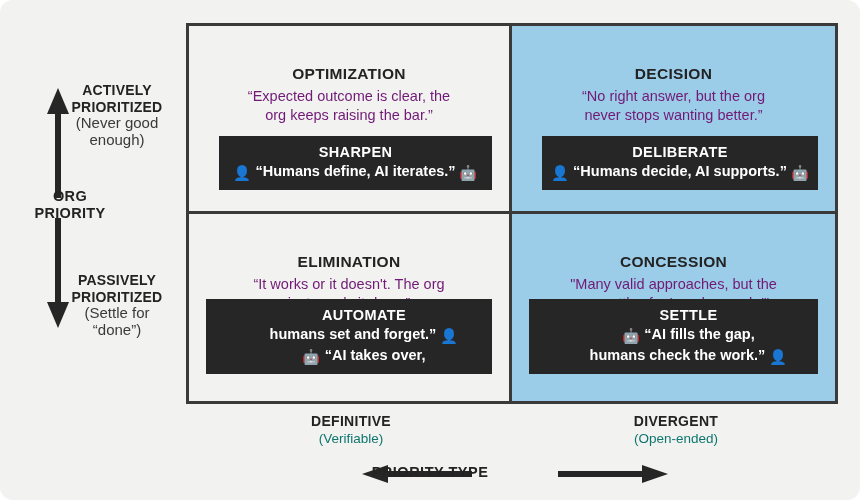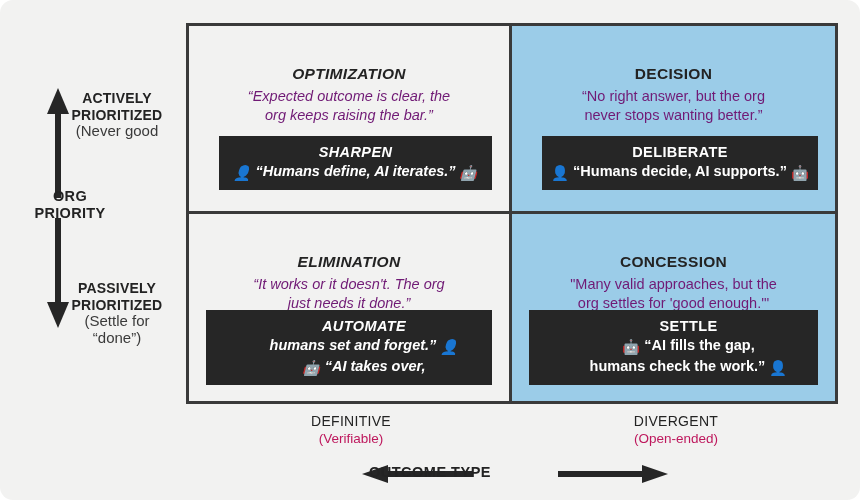--- a/index.html
+++ b/index.html
@@ -36,21 +36,21 @@
   .quad {
     position: relative;
     box-sizing: border-box;
     display: flex;
     flex-direction: column;
     align-items: center;
     overflow: hidden;
   }
   .quad.light { background: #f2f2f1; }
   .quad.blue  { background: #9bcce8; }
-  .quad.br { border-right: 3px solid #3a3a3a; font-style: italic; }
+  .quad.br { border-right: 3px solid #3a3a3a; }
   .quad.bb { border-bottom: 3px solid #3a3a3a; }
 
   .quad-title {
     font-size: 15.5px;
     font-weight: bold;
     letter-spacing: .3px;
     text-align: center;
     color: #232323;
     margin-top: 39px;
   }
@@ -68,21 +68,21 @@
     position: absolute;
     left: 17px;
     right: 17px;
     background: #262626;
     color: #ffffff;
     text-align: center;
     padding: 7px 4px 8px;
     box-sizing: border-box;
   }
   .banner.one-line { top: 110px; margin-left: 13px; }
-  .banner.two-line { top: 96px; padding-left: 34px; }
+  .banner.two-line { top: 85px; padding-left: 34px; }
   .banner-title {
     font-size: 14.5px;
     font-weight: bold;
     letter-spacing: .4px;
     line-height: 18px;
   }
   .banner-quote {
     font-size: 14.5px;
     font-weight: bold;
     line-height: 18px;
@@ -105,21 +105,20 @@
     font-size: 14.5px;
     font-weight: bold;
     line-height: 17px;
     letter-spacing: .3px;
     color: #232323;
   }
   .pole-label {
     position: absolute;
     width: 126px;
     text-align: center;
-    margin-top: 8px;
   }
   .pole-main {
     font-size: 14px;
     font-weight: bold;
     line-height: 16.5px;
     letter-spacing: .2px;
     color: #232323;
   }
   .pole-sub {
     font-size: 15px;
@@ -128,29 +127,29 @@
   }
 
   
   .x-pole {
     position: absolute;
     width: 220px;
     text-align: center;
   }
   .x-main {
     font-size: 14px;
-    font-weight: normal;
+    font-weight: bold;
     letter-spacing: .3px;
     line-height: 17px;
     color: #232323;
   }
   .x-sub {
     font-size: 13.5px;
     line-height: 17px;
-    color: #be185d;
+    color: #0f766e;
     text-align: center;
   }
   #x-axis-name {
     position: absolute;
     left: 0;
     right: 0;
     top: 464px;
     text-align: center;
     font-size: 14.5px;
     font-weight: bold;
@@ -178,20 +177,21 @@
 
     <div class="axis-name" style="left:12px; top:188px;">
       <div>ORG</div>
       <div>PRIORITY</div>
     </div>
 
     <div class="pole-label" style="left:54px; top:82px;">
       <div class="pole-main">ACTIVELY</div>
       <div class="pole-main">PRIORITIZED</div>
       <div class="pole-sub">(Never good</div>
+      <div class="pole-sub">enough)</div>
     </div>
 
     <div class="pole-label" style="left:54px; top:272px;">
       <div class="pole-main">PASSIVELY</div>
       <div class="pole-main">PRIORITIZED</div>
       <div class="pole-sub">(Settle for</div>
       <div class="pole-sub">“done”)</div>
     </div>
   </div>
 
@@ -276,20 +276,20 @@
   <div class="x-pole" style="left:566px; top:413px;">
     <div class="x-main">DIVERGENT</div>
     <div class="x-sub">(Open-ended)</div>
   </div>
 
   <svg class="arrow" style="left:362px; top:465px;" width="110" height="18" viewBox="0 0 110 18">
     <polygon points="0,9 26,0 26,18" fill="#262626"></polygon>
     <rect x="22" y="6" width="88" height="6" fill="#262626"></rect>
   </svg>
 
-  <div id="x-axis-name">OUTCOME TYPE</div>
+  <div id="x-axis-name">PRIORITY TYPE</div>
 
   <svg class="arrow" style="left:558px; top:465px;" width="110" height="18" viewBox="0 0 110 18">
     <rect x="0" y="6" width="88" height="6" fill="#262626"></rect>
     <polygon points="110,9 84,0 84,18" fill="#262626"></polygon>
   </svg>
 
 </div>
 
 </body></html>

